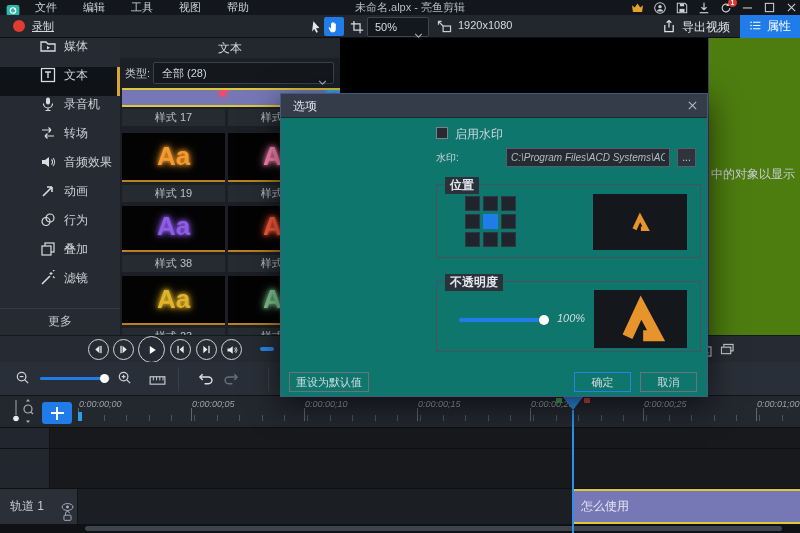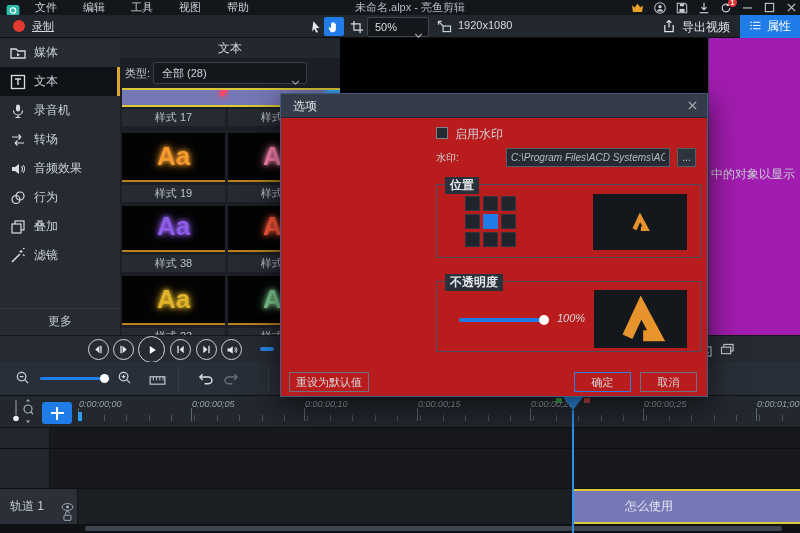--- a/index.html
+++ b/index.html
@@ -30,45 +30,45 @@
            font-size:11px;color:#d8dde2;line-height:18px;padding-left:7px;}
   .zoom-dd .chev{position:absolute;right:5px;top:7px;}
   .res-ico{position:absolute;left:437px;top:4px;}
   .res-val{position:absolute;left:458px;top:4px;font-size:11px;color:#d5dade;}
   .export-btn{position:absolute;left:662px;top:2px;height:20px;display:flex;align-items:center;gap:6px;font-size:12px;color:#e0e4e9;}
   .props-btn{position:absolute;left:740px;top:0;width:60px;height:23px;background:#1f7ce8;display:flex;align-items:center;
              justify-content:center;gap:5px;font-size:12px;color:#fff;}
 
   
   .sidebar{position:absolute;left:0;top:38px;width:120px;height:297px;background:#262b33;}
-  .side-item{position:relative;height:29px;display:flex;align-items:center;}
+  .side-item{position:relative;height:29px;display:flex;align-items:flex-start;padding-left:30px;}
   .side-item.sel{background:#0f1216;}
   .side-item.sel .bar{position:absolute;right:0;top:0;width:3px;height:100%;background:#d9a62e;}
   .side-ico{width:16px;height:16px;margin-left:10px;display:inline-flex;}
   .side-label{margin-left:8px;font-size:12px;color:#ccd2d8;}
   .more-bar{position:absolute;left:0;top:270px;width:120px;height:24px;border-top:1px solid #343a43;
             text-align:center;font-size:12px;line-height:24px;color:#c2c8cf;}
 
   
   .text-panel{position:absolute;left:120px;top:38px;width:220px;height:297px;background:#1c2026;overflow:hidden;}
   .tp-header{position:absolute;left:0;top:0;width:220px;height:20px;background:#23282f;text-align:center;
              font-size:12px;line-height:20px;color:#d3d8de;}
   .type-label{position:absolute;left:5px;top:28px;font-size:11px;color:#c5cbd2;}
-  .type-dd{position:absolute;left:33px;top:24px;width:154px;height:22px;background:#14171c;border:1px solid #3a414b;
+  .type-dd{position:absolute;left:33px;top:24px;width:181px;height:22px;background:#14171c;border:1px solid #3a414b;
            border-radius:2px;font-size:11px;color:#d0d5db;line-height:20px;padding-left:8px;}
   .type-dd .chev{position:absolute;right:6px;top:8px;}
   .style-preview{position:absolute;width:103px;background:#030303;border-bottom:2px solid #b8821e;overflow:hidden;}
   .style-preview .aa{position:absolute;left:0;right:0;bottom:8px;text-align:center;font-size:26px;font-weight:bold;}
   .style-preview.clip .aa{bottom:2px;}
   .style-label{position:absolute;width:103px;height:17px;background:#262b32;text-align:center;
                font-size:11px;line-height:17px;color:#bac1c9;}
 
   
   .canvas{position:absolute;left:340px;top:38px;width:368px;height:297px;background:#000;}
-  .props-panel{position:absolute;left:708px;top:38px;width:92px;height:297px;background:#a21caf;border-left:1px solid #3a475c;overflow:hidden;}
+  .props-panel{position:absolute;left:708px;top:38px;width:92px;height:297px;background:#4d7c0f;border-left:1px solid #3a475c;overflow:hidden;}
   .props-hint{position:absolute;left:2px;top:128px;font-size:12px;color:#c9ced5;white-space:nowrap;}
 
   
   .playbar{position:absolute;left:0;top:335px;width:800px;height:27px;background:#262b33;border-top:1px solid #15181c;}
   .pb-btn{position:absolute;width:21px;height:21px;top:3px;border:1.5px solid #d0d5db;border-radius:50%;
           display:flex;align-items:center;justify-content:center;}
   .pb-btn.big{width:27px;height:27px;top:0;}
   .seek-frag{position:absolute;left:260px;top:11px;width:14px;height:4px;border-radius:2px;background:#2a86e8;}
 
   
@@ -105,26 +105,26 @@
   .trow1{position:absolute;left:0;top:0;width:800px;height:21px;border-bottom:1px solid #0e1013;}
   .trow2{position:absolute;left:0;top:21px;width:800px;height:40px;border-bottom:1px solid #0e1013;}
   .thead-sm{position:absolute;left:0;top:0;width:50px;height:100%;background:#22262e;border-right:1px solid #101317;}
   .track-row{position:absolute;left:0;top:61px;width:800px;height:35px;background:#1b1e23;}
   .track-head{position:absolute;left:0;top:0;width:78px;height:35px;background:#2a2f38;border-right:1px solid #101317;}
   .track-label{position:absolute;left:10px;top:0;font-size:12px;line-height:35px;color:#c6ccd3;}
   .eye-ic{position:absolute;left:61px;top:8px;}
   .lock-ic{position:absolute;left:62px;top:19px;}
   .clip{position:absolute;left:573px;top:0;width:227px;height:35px;background:#7678b6;
         border-top:2px solid #ddc838;border-bottom:2px solid #ddc838;}
-  .clip-label{position:absolute;left:8px;top:0;font-size:12px;line-height:30px;color:#e6e8f4;margin-left:44px;}
+  .clip-label{position:absolute;left:8px;top:0;font-size:12px;line-height:30px;color:#e6e8f4;}
   .hscroll{position:absolute;left:0;top:524px;width:800px;height:9px;background:#0f1114;}
   .hthumb{position:absolute;left:85px;top:2px;width:697px;height:5px;border-radius:2.5px;background:#3e444e;}
 
   
-  .dialog{position:absolute;left:280px;top:93px;width:428px;height:304px;background:#b91c1c;border:1px solid #44597e;
+  .dialog{position:absolute;left:280px;top:93px;width:428px;height:304px;background:#0f766e;border:1px solid #44597e;
           box-shadow:0 8px 30px rgba(0,0,0,.65);z-index:50;}
   .dlg-titlebar{position:absolute;left:0;top:0;width:100%;height:24px;background:#353c49;border-bottom:1px solid #20242c;}
   .dlg-title{position:absolute;left:12px;top:0;font-size:12px;line-height:24px;color:#dfe4ea;}
   .dlg-close{position:absolute;right:8px;top:6px;width:12px;height:12px;display:flex;}
   .dlg-tree{position:absolute;left:8px;top:30px;width:133px;height:237px;background:#262b34;border:1px solid #3b424e;}
   .tree-row{position:absolute;left:0;width:131px;height:18px;font-size:12px;line-height:18px;color:#ccd2d9;white-space:nowrap;}
   .tree-row.grp{padding-left:24px;}
   .tree-row.itm{padding-left:34px;}
   .tree-row.sel{background:#1c66cc;color:#fff;height:19px;}
   .tri{position:absolute;left:10px;top:6px;width:7px;height:7px;background:#c2c8d0;
@@ -319,20 +319,28 @@
             <svg viewBox="0 0 16 16" width="16" height="16">
               <path d="M2 6v4h3l4 3V3L5 6z" fill="#d8dde2"></path>
               <path d="M11.5 5.5a3.5 3.5 0 0 1 0 5M13 4a6 6 0 0 1 0 8" stroke="#d8dde2" stroke-width="1.1" fill="none"></path>
             </svg>
           </span>
           <span class="side-label">音频效果</span>
         </div>
         <div class="side-item">
           <span class="side-ico">
             <svg viewBox="0 0 16 16" width="16" height="16">
+              <path d="M3 13 12 4M12 4H7M12 4v5" stroke="#d8dde2" stroke-width="1.6" fill="none"></path>
+            </svg>
+          </span>
+          <span class="side-label">动画</span>
+        </div>
+        <div class="side-item">
+          <span class="side-ico">
+            <svg viewBox="0 0 16 16" width="16" height="16">
               <circle cx="6" cy="9.5" r="4" fill="none" stroke="#d8dde2" stroke-width="1.2"></circle>
               <circle cx="10" cy="6" r="4" fill="none" stroke="#d8dde2" stroke-width="1.2"></circle>
             </svg>
           </span>
           <span class="side-label">行为</span>
         </div>
         <div class="side-item">
           <span class="side-ico">
             <svg viewBox="0 0 16 16" width="16" height="16">
               <rect x="5" y="2" width="9" height="9" fill="none" stroke="#d8dde2" stroke-width="1.2"></rect>

